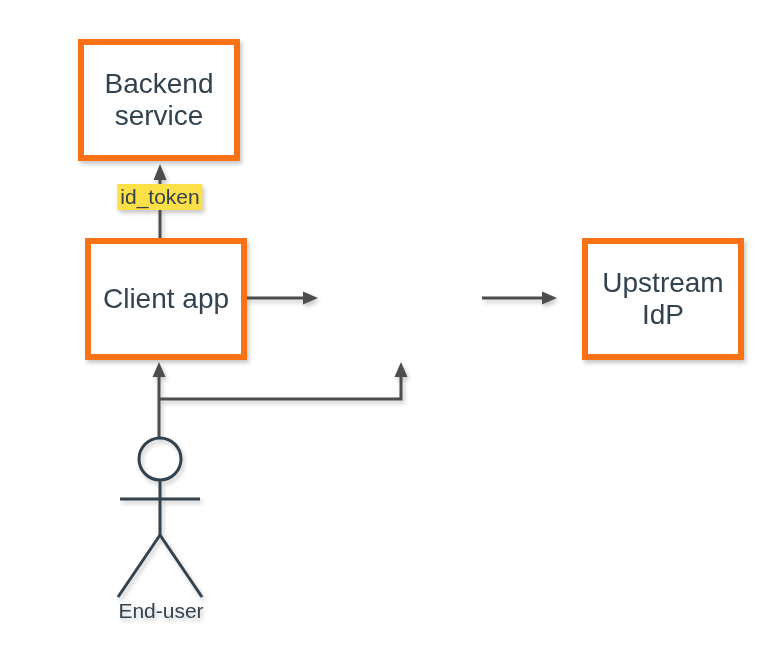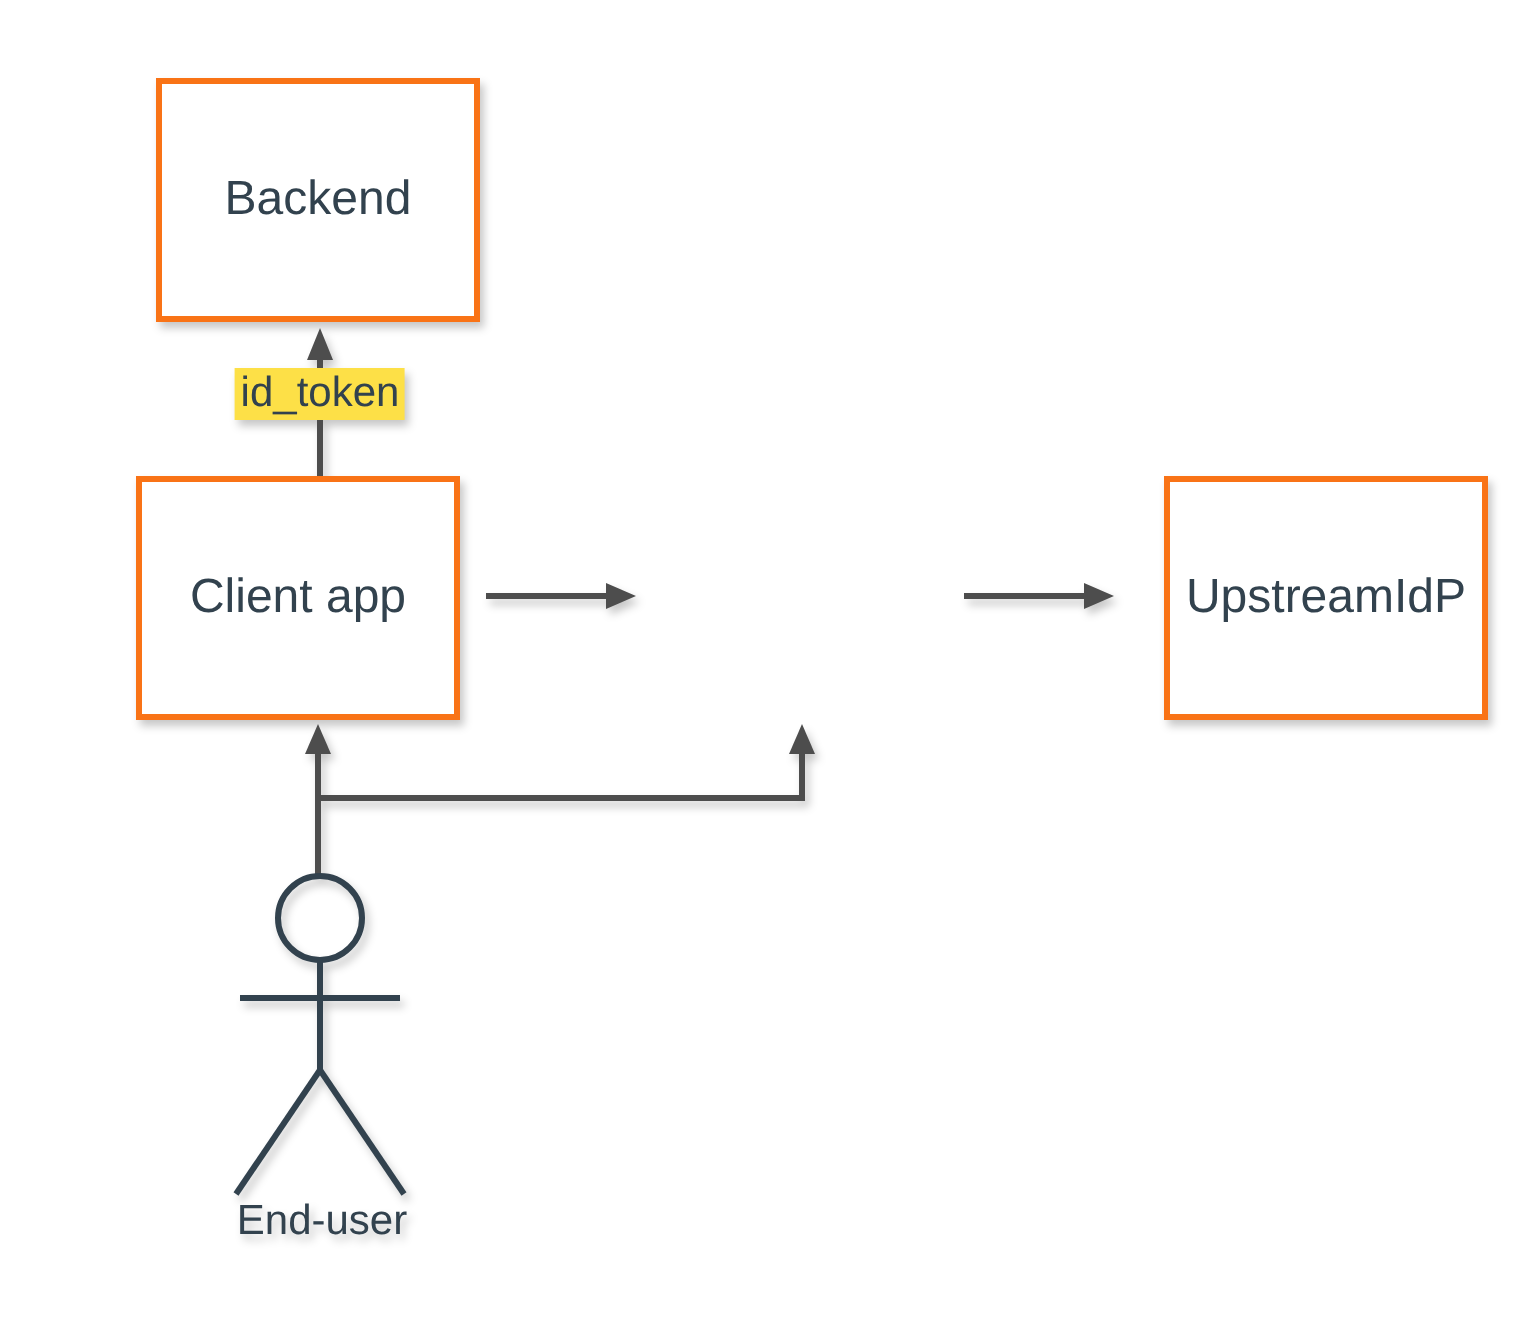--- a/index.html
+++ b/index.html
@@ -19,33 +19,33 @@
   #diagram {
     position: absolute;
     inset: 0;
     filter: drop-shadow(2px 3px 2px rgba(0,0,0,0.22));
   }
   .node {
     position: absolute;
     width: 162px;
     height: 122px;
     box-sizing: border-box;
-    border: 3px solid #f97316;
+    border: 6px solid #f97316;
     background: #ffffff;
     display: flex;
-    flex-direction: row;
+    flex-direction: column;
     align-items: center;
     justify-content: center;
     text-align: center;
     color: #32424e;
-    font-size: 24px;
+    font-size: 28px;
     line-height: 32px;
   }
   #node-backend  { left: 78px;  top: 39px;  }
-  #node-client   { left: 68px;  top: 238px; }
+  #node-client   { left: 85px;  top: 238px; }
   #node-dex      { left: 319px; top: 238px; }
   #node-upstream { left: 582px; top: 238px; }
 
   #connector-layer {
     position: absolute;
     left: 0; top: 0;
     width: 760px;
     height: 660px;
     pointer-events: none;
   }
@@ -113,20 +113,21 @@
         <circle class="actor-part" cx="160" cy="459" r="21"></circle>
         <path class="actor-part" d="M 160 480 L 160 535"></path>
         <path class="actor-part" d="M 120 499 L 200 499"></path>
         <path class="actor-part" d="M 160 535 L 118 597"></path>
         <path class="actor-part" d="M 160 535 L 202 597"></path>
       </g>
     </svg>
 
     <div class="node" id="node-backend">
       <span>Backend</span>
+      <span>service</span>
     </div>
 
     <div class="node" id="node-client">
       <span>Client app</span>
     </div>
 
 
     <div class="node" id="node-upstream">
       <span>Upstream</span>
       <span>IdP</span>

